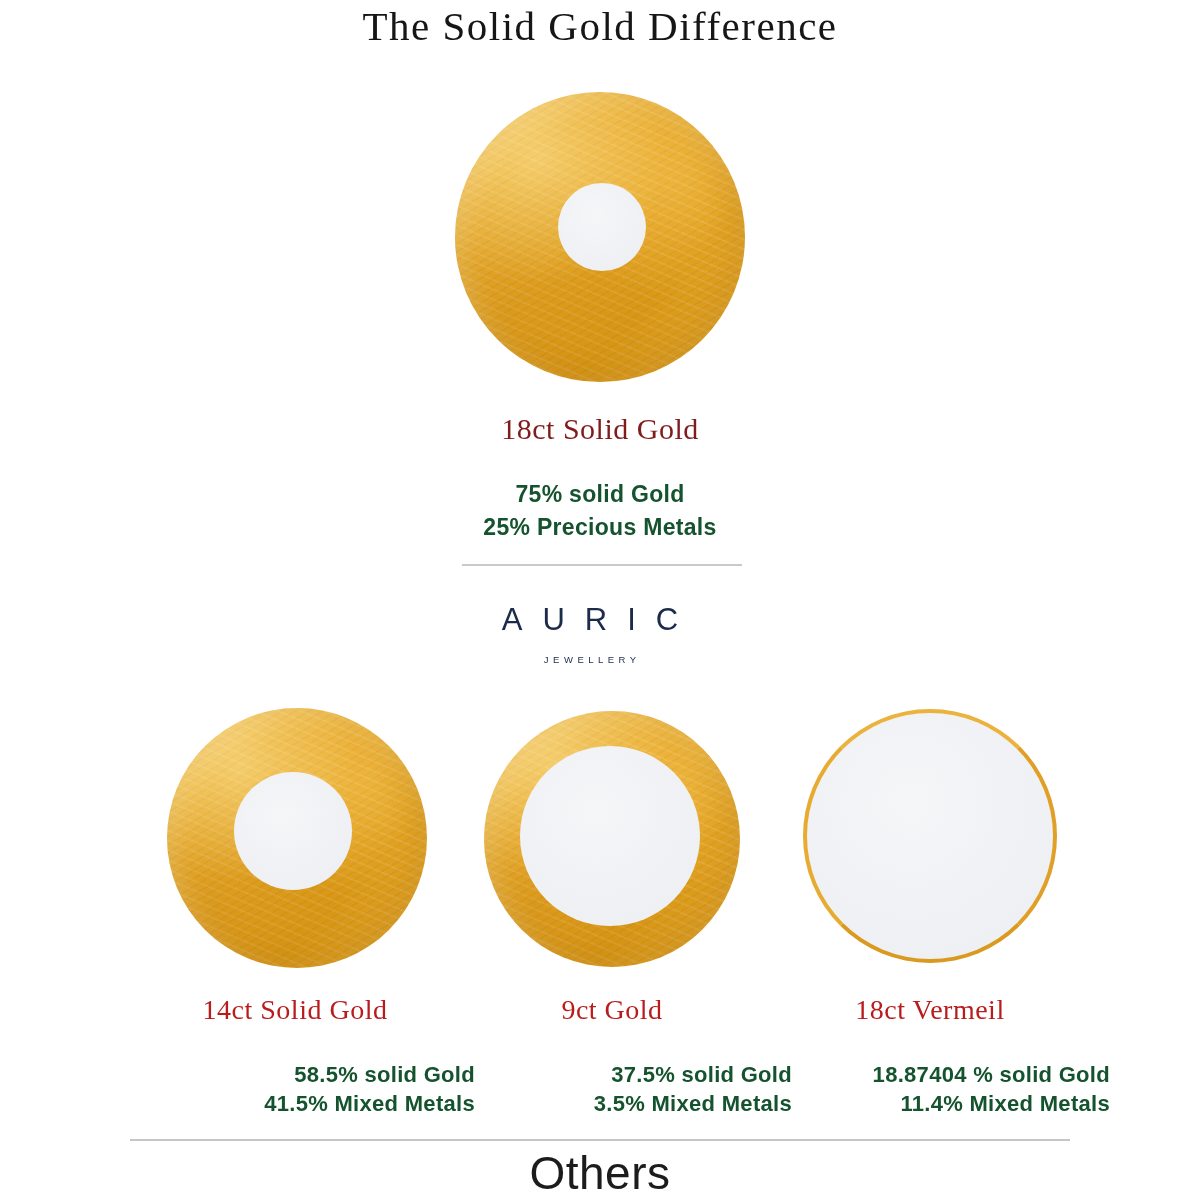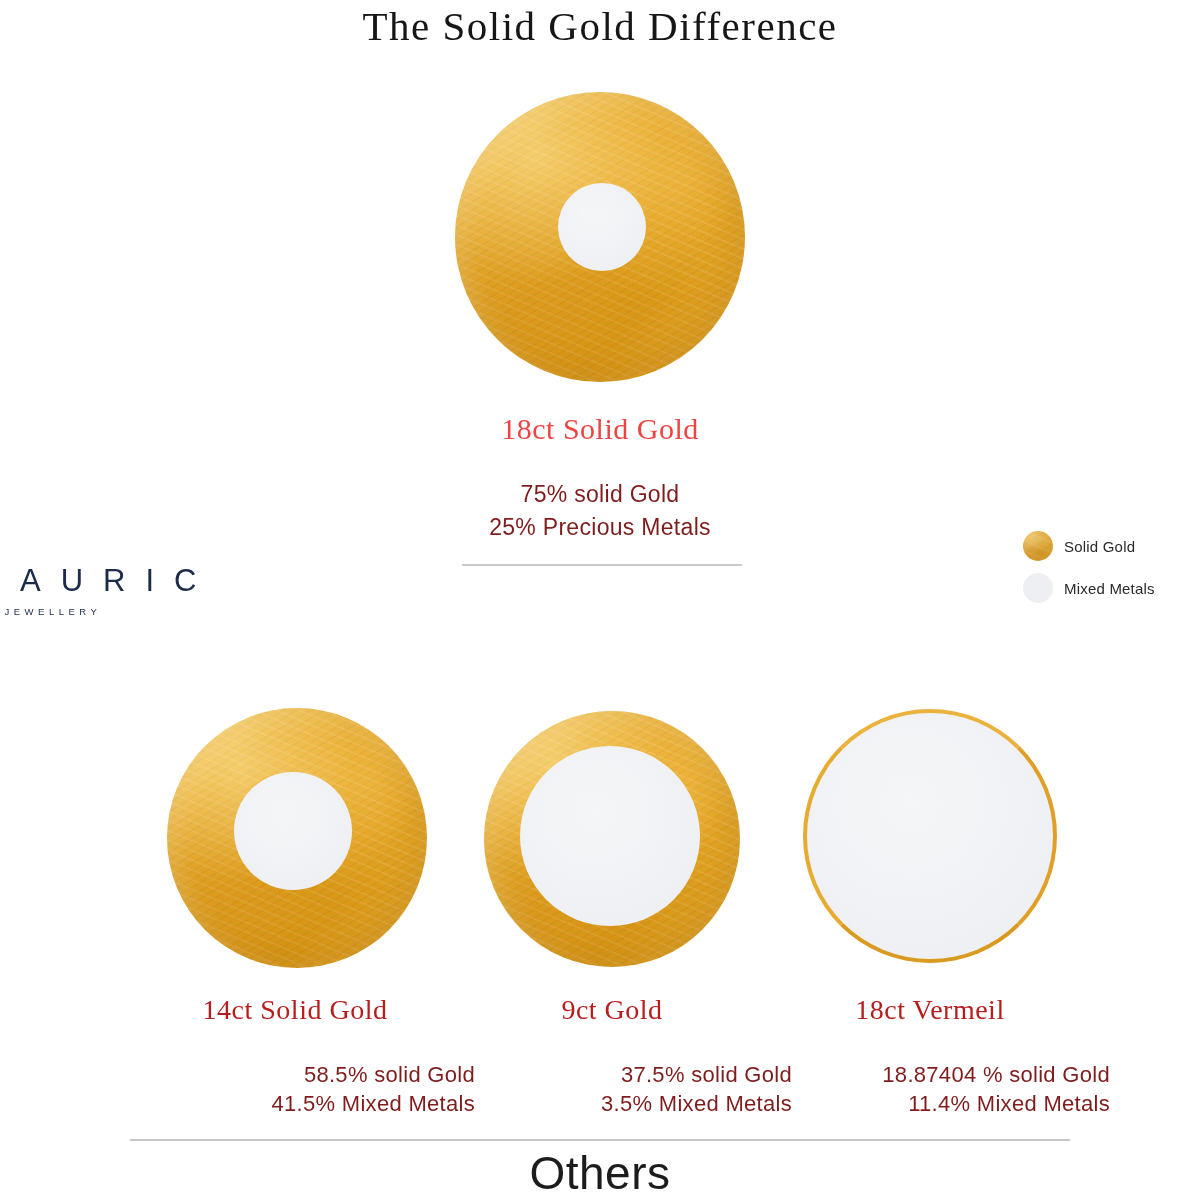--- a/index.html
+++ b/index.html
@@ -9,27 +9,27 @@
   }
 
   
   .title {
     position:absolute; top:2px; left:0; width:1200px; margin:0;
     text-align:center; font-family:"Liberation Serif", serif;
     font-weight:400; font-size:41px; letter-spacing:1.5px; color:#161616;
   }
   .serif-name {
     position:absolute; width:1200px; text-align:center;
-    font-family:"Liberation Serif", serif; font-size:30px; color:#ef4444;
+    font-family:"Liberation Serif", serif; font-size:30px; color:#7f1d1d;
     letter-spacing:0.5px;
   }
   .hero-name { top:412px; }
   .comp {
-    position:absolute; text-align:center; color:#7f1d1d;
-    font-size:23px; line-height:33px; letter-spacing:0.3px;
+    position:absolute; text-align:center; color:#14532d;
+    font-size:23px; line-height:33px; letter-spacing:0.3px;font-weight:bold;
   }
   .hero-comp { top:478px; left:0; width:1200px; }
 
   
   .circle { position:absolute; border-radius:50%; }
   .gold {
     background:
       radial-gradient(circle at 28% 22%, rgba(255,236,170,0.50), rgba(255,236,170,0) 42%),
       radial-gradient(circle at 75% 30%, rgba(255,216,120,0.32), rgba(255,216,120,0) 40%),
       radial-gradient(circle at 20% 75%, rgba(186,120,8,0.26), rgba(186,120,8,0) 45%),
@@ -52,23 +52,23 @@
   .cV        {
     left:803px; top:709px; width:254px; height:254px; box-sizing:border-box;
     background: radial-gradient(circle at 42% 36%, #f5f6f8 0%, #f0f1f4 60%, #eceef1 100%);
     border:4px solid; border-color:#ecb23e #e0a027 #d99a1f #e8ab31;
   }
 
   
   .divider { position:absolute; background:#c9c9cc; height:2px; }
   .top-divider { left:462px; top:564px; width:280px; }
   .bottom-divider { left:130px; top:1139px; width:940px; background:#c6c6ca; }
-  .brand { position:absolute; left:0; top:563px; width:1180px; text-align:left; color:#1d2b4b; }
+  .brand { position:absolute; left:0; top:602px; width:1180px; text-align:center; color:#1d2b4b; }
   .brand-name  { font-size:31px; letter-spacing:20px; padding-left:20px; font-weight:400; }
-  .brand-sub   { margin-top:7px; font-size:9.5px; letter-spacing:4.5px; padding-left:4.5px; font-weight:400; }
+  .brand-sub   { margin-top:16px; font-size:9.5px; letter-spacing:4.5px; padding-left:4.5px; font-weight:400; }
 
   
   .legend { position:absolute; left:1023px; top:531px; }
   .legend-row { display:flex; align-items:center; height:30px; margin-bottom:12px; }
   .swatch { width:30px; height:30px; border-radius:50%; margin-right:11px; flex:none; }
   .mixed-swatch { background:#edeff2; }
   .legend-label { font-size:15px; color:#2a2a2a; letter-spacing:0.2px; white-space:nowrap; }
 
   
   .col { position:absolute; width:360px; text-align:center; }
@@ -103,30 +103,20 @@
     <div>25% Precious Metals</div>
   </div>
 
   <div class="divider top-divider"></div>
 
   <div class="brand">
     <div class="brand-name">AURIC</div>
     <div class="brand-sub">JEWELLERY</div>
   </div>
 
-  <div class="legend">
-    <div class="legend-row">
-      <span class="swatch gold circle-static" style="border-radius:50%;"></span>
-      <span class="legend-label">Solid Gold</span>
-    </div>
-    <div class="legend-row">
-      <span class="swatch mixed-swatch"></span>
-      <span class="legend-label">Mixed Metals</span>
-    </div>
-  </div>
 
   <div class="circle gold c14">
     <div class="circle mixed core14"></div>
   </div>
   <div class="circle gold c9">
     <div class="circle mixed core9"></div>
   </div>
   <div class="circle cV"></div>
 
   <div class="col col-1">

